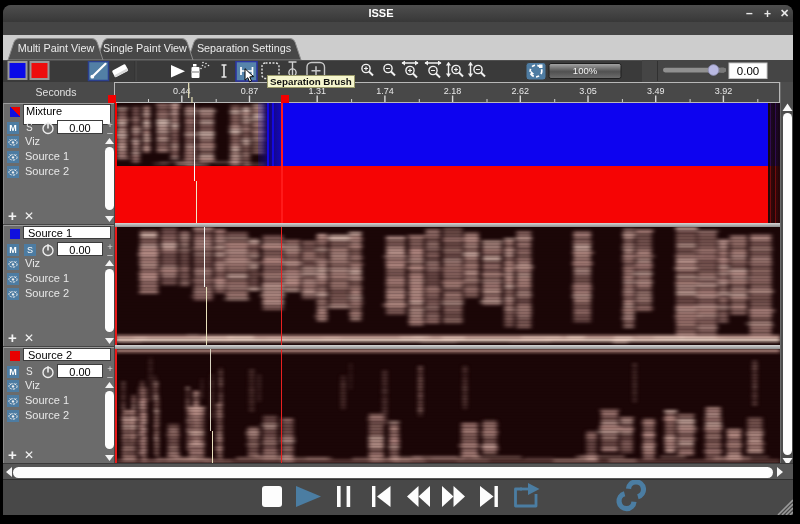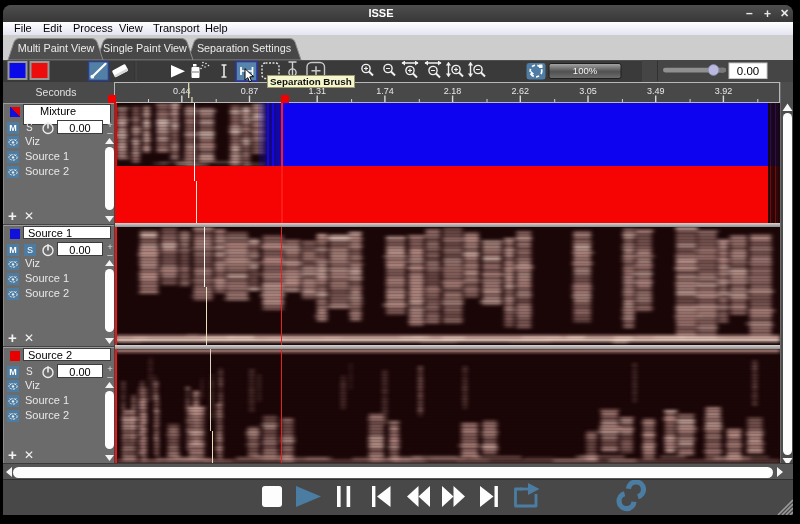--- a/index.html
+++ b/index.html
@@ -6,28 +6,20 @@
 body{font-family:"Liberation Sans", sans-serif;}
 #win{position:absolute;left:3px;top:5px;width:790px;height:510px;background:#454545;border-radius:8px 8px 0 0;overflow:hidden}
 .abs{position:absolute}
 </style></head><body>
 <div id="win">
 <div class="abs" style="left:0;top:0;width:790px;height:17px;background:linear-gradient(#4e4e4e,#383838);border-radius:8px 8px 0 0">
   <div class="abs" style="left:358px;top:2px;width:40px;text-align:center;color:#fff;font-size:11px;font-weight:bold">ISSE</div>
   <div class="abs" style="left:743px;top:1px;color:#e8e8e8;font-size:12px;font-weight:bold">–</div>
   <div class="abs" style="left:761px;top:1.5px;color:#e8e8e8;font-size:12px;font-weight:bold">+</div>
   <div class="abs" style="left:777px;top:2px;color:#e8e8e8;font-size:11px;font-weight:bold">✕</div>
-</div>
-<div class="abs" style="left:0;top:17px;width:790px;height:13px;background:linear-gradient(#ffffff,#e4e4f2)">
-  <div class="abs" style="left:11px;top:0px;color:#000;font-size:11px">File</div>
-  <div class="abs" style="left:40px;top:0px;color:#000;font-size:11px">Edit</div>
-  <div class="abs" style="left:70px;top:0px;color:#000;font-size:11px">Process</div>
-  <div class="abs" style="left:116px;top:0px;color:#000;font-size:11px">View</div>
-  <div class="abs" style="left:150px;top:0px;color:#000;font-size:11px">Transport</div>
-  <div class="abs" style="left:202px;top:0px;color:#000;font-size:11px">Help</div>
 </div>
 <div class="abs" style="left:0;top:30px;width:790px;height:25px;background:#cdcdcd">
 <svg width="790" height="25" viewBox="0 0 790 25" style="position:absolute;left:0;top:0">
         <path d="M185 25 L191 7 Q192.5 3.5 196 3.5 L287 3.5 Q290.5 3.5 292 7 L298 25 Z" fill="#474747" stroke="#8a8a8a" stroke-width="1"></path>
         <text x="241" y="17" font-size="10.8" fill="#ececec" text-anchor="middle" font-family="Liberation Sans, sans-serif">Separation Settings</text>
         <path d="M94 25 L100 7 Q101.5 3.5 105 3.5 L179 3.5 Q182.5 3.5 184 7 L190 25 Z" fill="#474747" stroke="#8a8a8a" stroke-width="1"></path>
         <text x="142" y="17" font-size="10.8" fill="#ececec" text-anchor="middle" font-family="Liberation Sans, sans-serif">Single Paint View</text>
         <path d="M5 25 L11 7 Q12.5 3.5 16 3.5 L89 3.5 Q92.5 3.5 94 7 L100 25 Z" fill="#4f4f4f" stroke="#8a8a8a" stroke-width="1"></path>
         <text x="53" y="17" font-size="10.8" fill="#ececec" text-anchor="middle" font-family="Liberation Sans, sans-serif">Multi Paint View</text>
       </svg>
@@ -152,21 +144,21 @@
         <rect x="754.3" y="17" width="1" height="3" fill="#d0d0d0"></rect>
         <rect x="185" y="1" width="1.3" height="15" fill="#ddd8b4"></rect>
         <rect x="188.3" y="15" width="1.3" height="6" fill="#ddd8b4"></rect>
         <rect x="105" y="13" width="8" height="8" fill="#f20000"></rect>
         <rect x="278" y="13" width="8" height="8" fill="#f20000"></rect>
       </svg>
 </div>
 
 <div style="position:absolute;left:0;top:98px;width:111px;height:121px;background:#6b6b6b;border-top:1px solid #9b9b9b;border-left:1px solid #8b8b8b;box-sizing:border-box;overflow:hidden">
 <div style="position:absolute;left:6px;top:3px;width:10px;height:10px;background:linear-gradient(225deg,#e80000 50%,#1010dd 50%)"></div>
-<div style="position:absolute;left:19px;top:0px;width:88px;height:21px;background:#fff;border:1px solid #3c3c3c;font-size:11px;color:#000;line-height:13px;padding-left:16px">Mixture</div>
+<div style="position:absolute;left:19px;top:0px;width:88px;height:21px;background:#fff;border:1px solid #3c3c3c;font-size:11px;color:#000;line-height:13px;padding-left:2px">Mixture</div>
 <div style="position:absolute;left:3px;top:18px;width:12px;height:12px;background:#4d7ca2;color:#fff;font-size:9px;font-weight:bold;text-align:center;line-height:12px">M</div>
 <div style="position:absolute;left:22px;top:18px;color:#e8e8e8;font-size:10px">S</div>
 <svg width="14" height="14" viewBox="0 0 14 14" style="position:absolute;left:37px;top:17px">
         <circle cx="7" cy="7.5" r="5" fill="none" stroke="#ececec" stroke-width="1.4"></circle>
         <path d="M7 1.2 L7 7.5" stroke="#ececec" stroke-width="1.6"></path>
       </svg>
 <div style="position:absolute;left:53px;top:16px;width:46px;height:14px;background:#fff;border:1px solid #3c3c3c;font-size:11px;color:#000;text-align:center;line-height:14px">0.00</div>
 <div style="position:absolute;left:101px;top:17px;width:10px;color:#e0e0e0;font-size:9.5px;text-align:center;line-height:8px">+<br>–</div>
 <div style="position:absolute;left:3px;top:32px;width:12px;height:12px;background:#4d7ca2">
         <svg width="12" height="12" viewBox="0 0 12 12" style="position:absolute;left:0;top:0">

